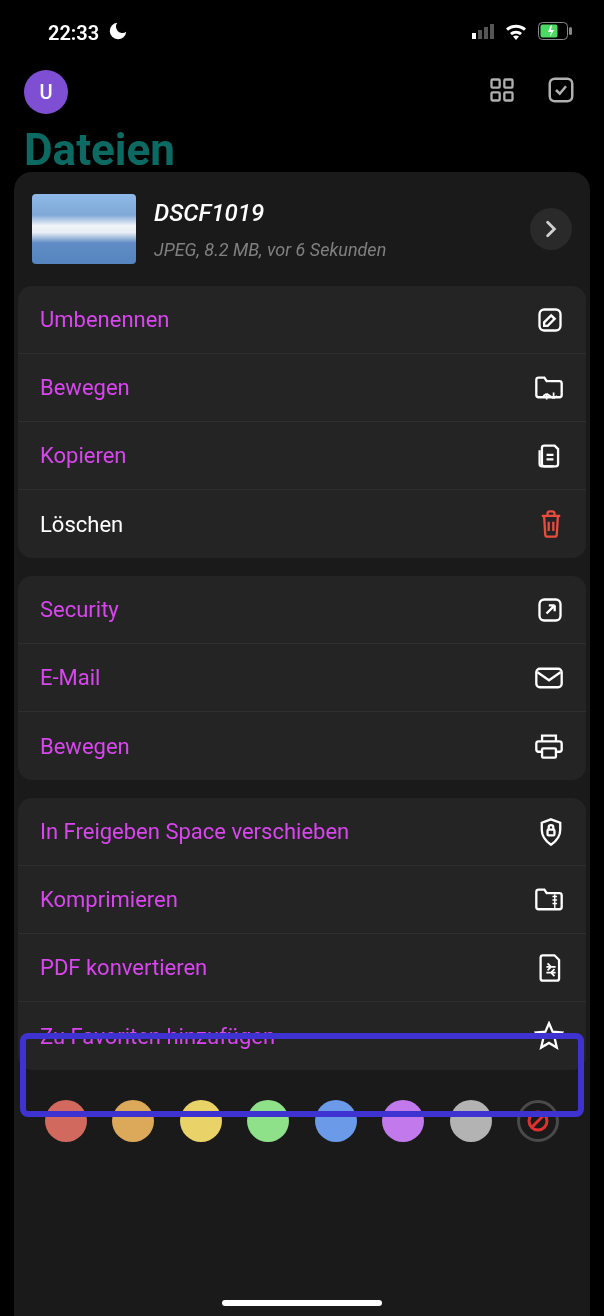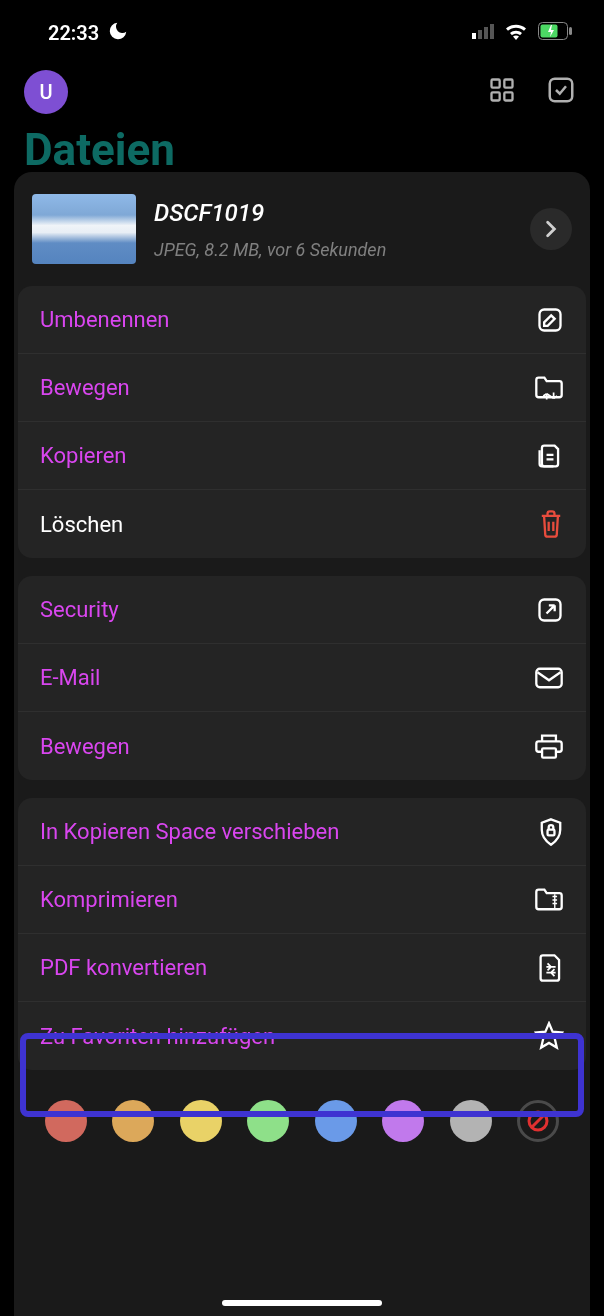--- a/index.html
+++ b/index.html
@@ -269,21 +269,21 @@
       <span>Bewegen</span>
       <svg class="icon-right" width="30" height="28" viewBox="0 0 26 24" fill="none" stroke="#fff" stroke-width="2">
           <path d="M7 8V3h12v5M7 17H4a2 2 0 01-2-2v-5a2 2 0 012-2h18a2 2 0 012 2v5a2 2 0 01-2 2h-3"></path>
           <rect x="7" y="14" width="12" height="8" rx="1"></rect>
         </svg>
     </div>
   </div>
 
   <div class="group">
     <div class="row">
-      <span>In Kopieren Space verschieben</span>
+      <span>In Freigeben Space verschieben</span>
       <svg class="icon-right" width="26" height="30" viewBox="0 0 22 26" fill="none" stroke="#fff" stroke-width="2">
           <path d="M11 2l8 3v6c0 6-3.5 10-8 13-4.5-3-8-7-8-13V5l8-3z"></path>
           <rect x="8" y="11" width="6" height="5" rx="1"></rect>
           <path d="M9 11V9a2 2 0 014 0v2"></path>
         </svg>
     </div>
     <div class="row">
       <span>Komprimieren</span>
       <svg class="icon-right" width="30" height="26" viewBox="0 0 26 22" fill="none" stroke="#fff" stroke-width="2">
           <path d="M2 4a2 2 0 012-2h5l2 3h11a2 2 0 012 2v10a2 2 0 01-2 2H4a2 2 0 01-2-2V4z"></path>

